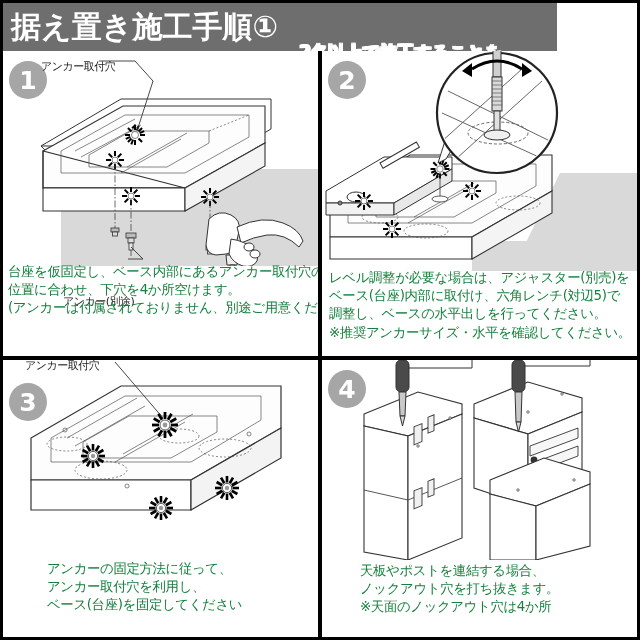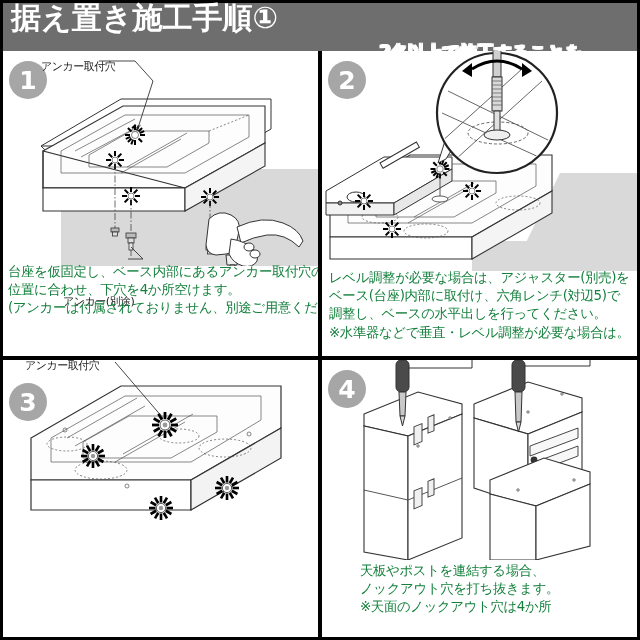--- a/index.html
+++ b/index.html
@@ -12,23 +12,23 @@
   #sheet {
     position: relative;
     width: 640px; height: 640px;
     background: #ffffff;
     border: 3px solid #000000;
   }
 
   
   #header {
     position: absolute; left: 0; top: 0;
-    width: 634px; height: 48px;
+    width: 554px; height: 48px;
     background: #6e6e6e;
-    display: flex; 
+    display: flex; align-items: center;
   }
   #header-title {
     color: #ffffff;
     font-size: 30px;
     font-weight: bold;
     letter-spacing: 0px;
     padding-left: 8px;
     white-space: nowrap;
     line-height: 1;
   }
@@ -383,21 +383,21 @@
         <polygon points="150,12 150,26 140,20" fill="#000"></polygon>
         <polygon points="200,12 200,26 210,20" fill="#000"></polygon>
       </svg>
 
       <div class="badge" id="badge-2">2</div>
 
       <div class="body-text" id="text-2">
         <div>レベル調整が必要な場合は、アジャスター(別売)を</div>
         <div>ベース(台座)内部に取付け、六角レンチ(対辺5)で</div>
         <div>調整し、ベースの水平出しを行ってください。</div>
-        <div>※水準器などで垂直・レベル調整が必要な場合は。</div>
+        <div>※推奨アンカーサイズ・水平を確認してください。</div>
       </div>
     </div>
 
     <div class="panel" id="panel-3">
       <svg class="art" width="315" height="200" viewBox="0 0 315 200">
 
         <g stroke="#333" stroke-width="1.2" fill="#fdfdfd">
           <polygon points="28,78 118,26 278,26 278,68 188,120 28,120"></polygon>
           <polygon points="28,120 28,150 188,150 188,120" fill="#fff"></polygon>
           <polygon points="188,120 278,68 278,98 188,150" fill="#f3f3f3"></polygon>
@@ -485,20 +485,25 @@
           </g>
         </g>
 
         <line x1="112" y1="2" x2="160" y2="58" stroke="#333" stroke-width="0.9"></line>
       </svg>
 
       <div class="badge" id="badge-3">3</div>
 
       <div class="callout-label" style="left:22px; top:-2px;">アンカー取付穴</div>
 
+      <div class="body-text" id="text-3">
+        <div>アンカーの固定方法に従って、</div>
+        <div>アンカー取付穴を利用し、</div>
+        <div>ベース(台座)を固定してください</div>
+      </div>
     </div>
 
     <div class="panel" id="panel-4">
       <svg class="art" width="315" height="200" viewBox="0 0 315 200">
 
         <g stroke="#333" stroke-width="1.1" fill="#ffffff">
 
           <polygon points="42,54 96,32 140,44 140,54 86,76 42,66"></polygon>
 
           <polygon points="42,66 42,192 86,200 86,76"></polygon>

